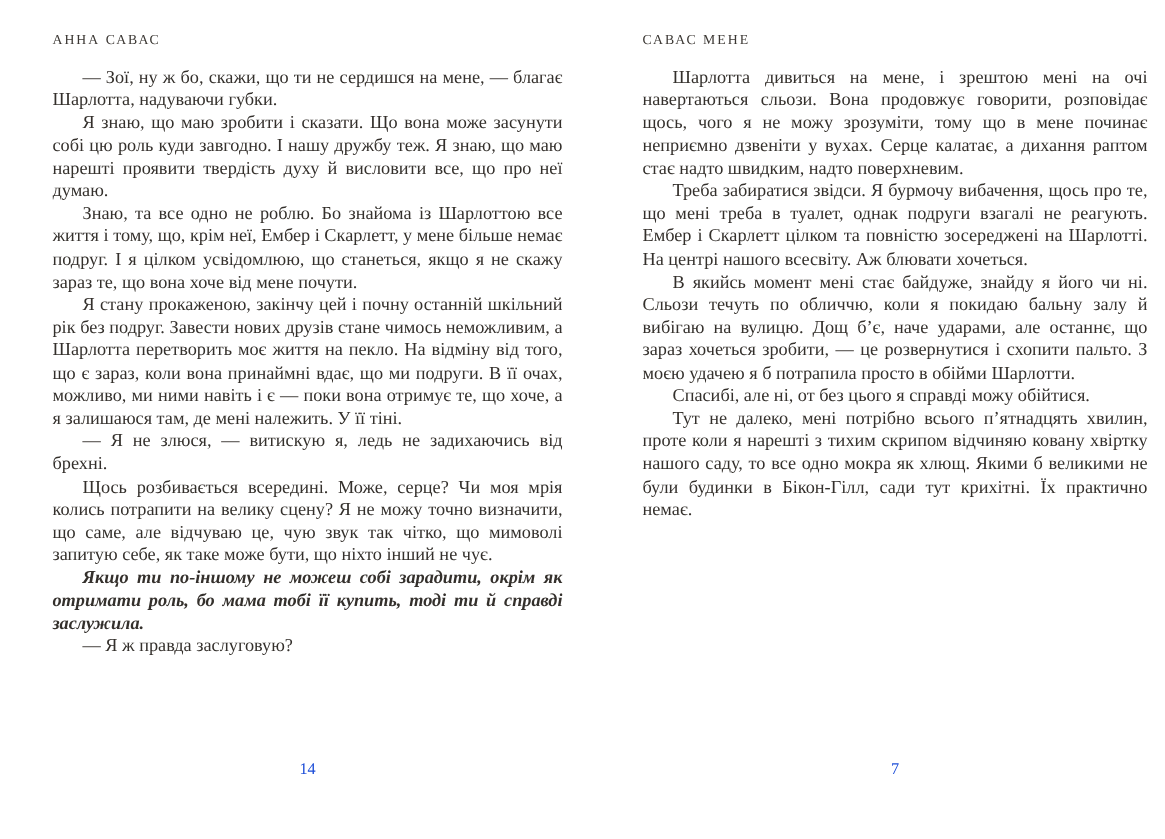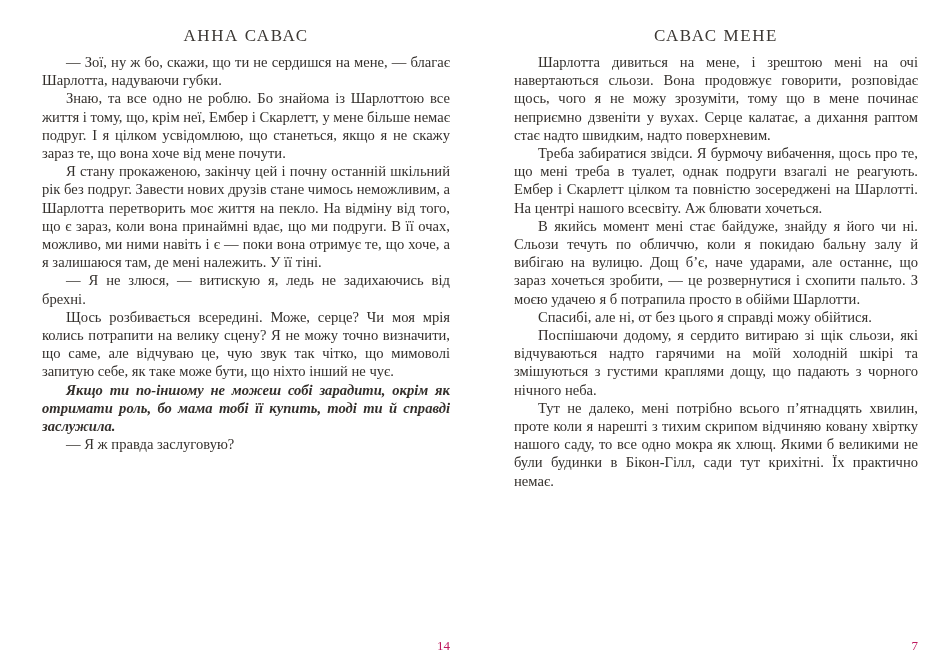--- a/index.html
+++ b/index.html
@@ -25,22 +25,21 @@
     top: 0;
     height: 671px;
   }
   .page-left  { left: 42px;  width: 408px; }
   .page-right { left: 514px; width: 404px; }
   .running-head {
     position: absolute;
     top: 26px;
     left: 0;
     width: 100%;
-    text-align: center;
-    font-size: 17px;
+    font-size: 11px;
     letter-spacing: 1.6px;
     color: #3b3733;
     white-space: nowrap;
   }
   .page-body {
     position: absolute;
     top: 53px;
     left: 0;
     width: 100%;
     height: 582px;
@@ -52,53 +51,53 @@
   .para {
     margin: 0;
     text-indent: 24px;
   }
   .para.italic {
     font-style: italic;
     font-weight: bold;
   }
   .folio {
     position: absolute;
-    top: 638px;
+    top: 607px;
     left: 0;
     width: 100%;
-    text-align: right;
+    text-align: center;
     font-size: 13px;
-    color: #be185d;
+    color: #1d4ed8;
   }
 </style>
 </head>
 <body>
 
 <div class="spread">
 
   <div class="page page-left">
     <div class="running-head">АННА САВАС</div>
     <div class="page-body">
         <p class="para">— Зої, ну ж бо, скажи, що ти не сердишся на мене, — благає Шарлотта, надуваючи губки.</p>
+        <p class="para">Я знаю, що маю зробити і сказати. Що вона може засунути собі цю роль куди завгодно. І нашу дружбу теж. Я знаю, що маю нарешті проявити твердість духу й висловити все, що про неї думаю.</p>
         <p class="para">Знаю, та все одно не роблю. Бо знайома із Шарлоттою все життя і тому, що, крім неї, Ембер і Скарлетт, у мене більше немає подруг. І я цілком усвідомлюю, що станеться, якщо я не скажу зараз те, що вона хоче від мене почути.</p>
         <p class="para">Я стану прокаженою, закінчу цей і почну останній шкільний рік без подруг. Завести нових друзів стане чимось неможливим, а Шарлотта перетворить моє життя на пекло. На відміну від того, що є зараз, коли вона принаймні вдає, що ми подруги. В її очах, можливо, ми ними навіть і є — поки вона отримує те, що хоче, а я залишаюся там, де мені належить. У її тіні.</p>
         <p class="para">— Я не злюся, — витискую я, ледь не задихаючись від брехні.</p>
         <p class="para">Щось розбивається всередині. Може, серце? Чи моя мрія колись потрапити на велику сцену? Я не можу точно визначити, що саме, але відчуваю це, чую звук так чітко, що мимоволі запитую себе, як таке може бути, що ніхто інший не чує.</p>
         <p class="para italic">Якщо ти по-іншому не можеш собі зарадити, окрім як отримати роль, бо мама тобі її купить, тоді ти й справді заслужила.</p>
         <p class="para">— Я ж правда заслуговую?</p>
       </div>
     <div class="folio">14</div>
   </div>
 
   <div class="page page-right">
     <div class="running-head">САВАС МЕНЕ</div>
     <div class="page-body">
         <p class="para">Шарлотта дивиться на мене, і зрештою мені на очі навертаються сльози. Вона продовжує говорити, розповідає щось, чого я не можу зрозуміти, тому що в мене починає неприємно дзвеніти у вухах. Серце калатає, а дихання раптом стає надто швидким, надто поверхневим.</p>
         <p class="para">Треба забиратися звідси. Я бурмочу вибачення, щось про те, що мені треба в туалет, однак подруги взагалі не реагують. Ембер і Скарлетт цілком та повністю зосереджені на Шарлотті. На центрі нашого всесвіту. Аж блювати хочеться.</p>
         <p class="para">В якийсь момент мені стає байдуже, знайду я його чи ні. Сльози течуть по обличчю, коли я покидаю бальну залу й вибігаю на вулицю. Дощ б’є, наче ударами, але останнє, що зараз хочеться зробити, — це розвернутися і схопити пальто. З моєю удачею я б потрапила просто в обійми Шарлотти.</p>
         <p class="para">Спасибі, але ні, от без цього я справді можу обійтися.</p>
-        <p class="para">Поспішаючи додому, я сердито витираю зі щік сльози, які відчуваються надто гарячими на моїй холодній шкірі та змішуються з густими краплями дощу, що падають з чорного нічного неба.</p>
         <p class="para">Тут не далеко, мені потрібно всього п’ятнадцять хвилин, проте коли я нарешті з тихим скрипом відчиняю ковану хвіртку нашого саду, то все одно мокра як хлющ. Якими б великими не були будинки в Бікон-Гілл, сади тут крихітні. Їх практично немає.</p>
       </div>
     <div class="folio">7</div>
   </div>
 
 </div>
 
 </body></html>

